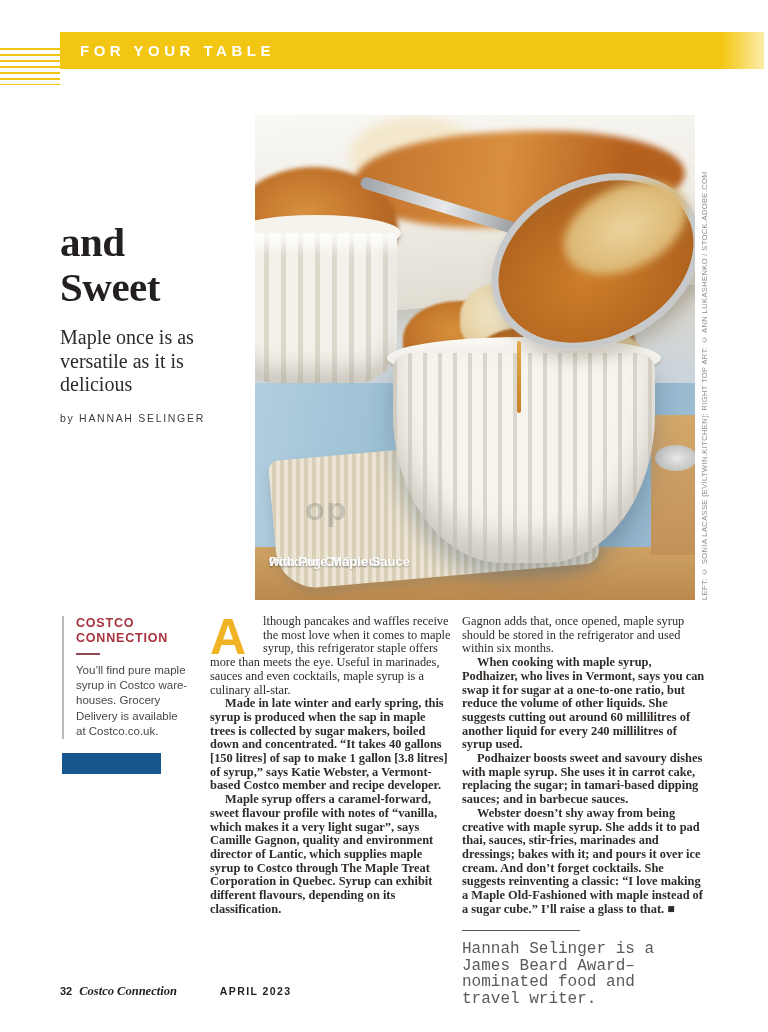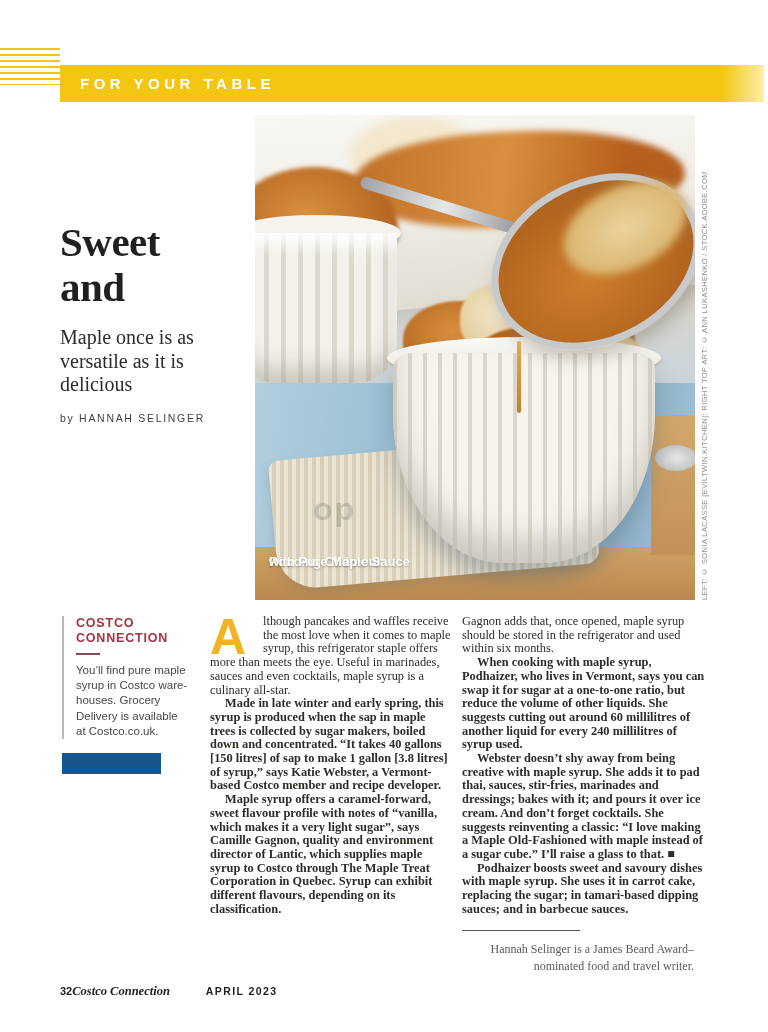--- a/index.html
+++ b/index.html
@@ -3,21 +3,21 @@
 <meta charset="utf-8">
 <style>
   html,body{margin:0;padding:0;background:#ffffff;}
   #page{position:relative;width:768px;height:1032px;background:#ffffff;overflow:hidden;
         font-family:"Liberation Serif",serif;color:#2f2b28;}
   [data-name]{box-sizing:border-box;}
 
   
   .banner-stripes{position:absolute;left:0;top:48px;width:60px;height:37px;
     background:repeating-linear-gradient(180deg,var(--banner) 0 2px,#ffffff 2px 6px);}
-  .banner-bar{position:absolute;left:60px;top:65px;width:704px;height:37px;
+  .banner-bar{position:absolute;left:60px;top:32px;width:704px;height:37px;
     background:linear-gradient(90deg,var(--banner) 0%,var(--banner) 94%,#fbeea9 100%);
     display:flex;align-items:center;}
   .banner-bar span{font-family:"Liberation Sans",sans-serif;font-weight:700;
     font-size:15px;letter-spacing:4.5px;color:#ffffff;padding-left:20px;}
 
   
   .title-block{position:absolute;left:60px;top:220px;width:168px;}
   .title-line{font-weight:700;font-size:41px;line-height:45px;letter-spacing:-0.5px;color:#231f20;}
   .subtitle{margin-top:16px;font-size:20px;line-height:23.5px;color:#2b2b2b;}
   .byline{margin-top:15px;font-family:"Liberation Sans",sans-serif;font-size:10.5px;
@@ -72,21 +72,21 @@
     box-shadow:0 10px 16px rgba(120,110,90,.35);}
   .ph-spoon-crumb{left:305px;top:72px;width:130px;height:82px;transform:rotate(-26deg);border-radius:50%;
     background:radial-gradient(#ecd49e,#d3a85c);filter:blur(4px);}
   .ph-drip{left:262px;top:226px;width:4px;height:72px;border-radius:2px;
     background:linear-gradient(180deg,#e3a94d,#c77f26);}
   .ph-caption{left:14px;top:438px;width:260px;font-family:"Liberation Sans",sans-serif;
     font-weight:700;font-size:13px;line-height:17px;color:#ffffff;
     text-shadow:0 1px 2px rgba(0,0,0,.3);}
   .wm{font-family:"Liberation Sans",sans-serif;font-weight:700;font-size:32px;
     color:rgba(105,105,105,.28);letter-spacing:2px;}
-  .wm-op{left:58px;top:376px;} .wm-esin{left:205px;top:372px;}
+  .wm-op{left:50px;top:376px;} .wm-esin{left:205px;top:372px;}
 
   
   .photo-credit{position:absolute;left:700px;top:115px;height:485px;width:12px;
     writing-mode:vertical-rl;transform:rotate(180deg);
     font-family:"Liberation Sans",sans-serif;font-size:7.5px;letter-spacing:.4px;
     color:#8f8f8f;white-space:nowrap;}
 
   
   .sidebox{position:absolute;left:62px;top:616px;width:126px;border-left:2px solid #b9b9b9;
     padding-left:12px;font-family:"Liberation Sans",sans-serif;}
@@ -99,43 +99,43 @@
   .col{position:absolute;top:615px;}
   .col-1{left:210px;width:243px;}
   .col-2{left:462px;width:247px;}
   .col p{margin:0;font-size:12.4px;line-height:13.7px;color:#2f2b28;}
   .col p.indent{text-indent:15px;font-weight:bold;}
   .dc-wrap{float:left;width:46px;margin:3px 7px 0 0;}
   .dc-letter{font-family:"Liberation Sans",sans-serif;font-weight:800;font-size:50px;
     line-height:38px;color:var(--gold);display:block;}
   .dc-bar{width:46px;height:8px;background:var(--blue);margin-top:4px;}
   .bio-rule{width:118px;height:1px;background:#555;margin:14px 0 10px;}
-  .bio{font-family:Liberation Serif, serif;font-size:12px;line-height:16.4px;
-    color:#5a5a5a;width:232px;text-align:right;}
-
-  
-  .footer{position:absolute;left:60px;top:984px;display:flex;align-items:baseline;}
+  .bio{font-family:Liberation Mono, monospace;font-size:16px;line-height:16.4px;
+    color:#5a5a5a;width:232px;}
+
+  
+  .footer{position:absolute;left:60px;top:984px;display:flex;align-items:baseline;gap:7px;}
   .footer .pg{font-family:"Liberation Sans",sans-serif;font-weight:700;font-size:11px;color:#1e1e1e;}
   .footer .mag{font-style:italic;font-weight:700;font-size:12.5px;color:#1e1e1e;}
   .footer .issue{font-family:"Liberation Sans",sans-serif;font-weight:700;font-size:10.5px;
     letter-spacing:1.4px;color:#1e1e1e;margin-left:36px;}
 </style>
 </head>
 <body>
 
 <div id="page" data-name="magazine-page">
 
   <div class="banner-stripes" data-name="banner-stripes-decoration"></div>
   <div class="banner-bar" data-name="section-banner">
     <span data-name="section-banner-label">FOR YOUR TABLE</span>
   </div>
 
   <div class="title-block" data-name="title-block">
+    <div class="title-line" data-name="article-title-line2">and</div>
     <div class="title-line" data-name="article-title-line1">Sweet</div>
-    <div class="title-line" data-name="article-title-line2">and</div>
     <div class="subtitle" data-name="article-subtitle">Maple once is as versatile as it is delicious</div>
     <div class="byline" data-name="article-byline">by HANNAH SELINGER</div>
   </div>
 
   <div class="photo" data-name="food-photo">
     <div class="ph-dish" data-name="baking-dish"></div>
     <div class="ph-dish-cake" data-name="baking-dish-cake"></div>
     <div class="ph-dish-pool" data-name="baking-dish-sauce"></div>
     <div class="ph-lram-mound" data-name="left-ramekin-pudding"></div>
     <div class="ph-lram-rim" data-name="left-ramekin-rim"></div>
@@ -180,22 +180,22 @@
         <span class="dc-bar" data-name="dropcap-underline-bar"></span>
       </span><span data-name="paragraph-text">lthough pancakes and waffles receive the most love when it comes to maple syrup, this refrigerator staple offers more than meets the eye. Useful in marinades, sauces and even cocktails, maple syrup is a culinary all-star.</span>
     </p>
     <p class="indent" data-name="paragraph">Made in late winter and early spring, this syrup is produced when the sap in maple trees is collected by sugar makers, boiled down and concentrated. “It takes 40 gallons [150 litres] of sap to make 1 gallon [3.8 litres] of syrup,” says Katie Webster, a Vermont-based Costco member and recipe developer.</p>
     <p class="indent" data-name="paragraph">Maple syrup offers a caramel-forward, sweet flavour profile with notes of “vanilla, which makes it a very light sugar”, says Camille Gagnon, quality and environment director of Lantic, which supplies maple syrup to Costco through The Maple Treat Corporation in Quebec. Syrup can exhibit different flavours, depending on its classification.</p>
   </div>
 
   <div class="col col-2" data-name="body-column-2">
     <p data-name="paragraph">Gagnon adds that, once opened, maple syrup should be stored in the refrigerator and used within six months.</p>
     <p class="indent" data-name="paragraph">When cooking with maple syrup, Podhaizer, who lives in Vermont, says you can swap it for sugar at a one-to-one ratio, but reduce the volume of other liquids. She suggests cutting out around 60 millilitres of another liquid for every 240 millilitres of syrup used.</p>
+    <p class="indent" data-name="paragraph">Podhaizer boosts sweet and savoury dishes with maple syrup. She uses it in carrot cake, replacing the sugar; in tamari-based dipping sauces; and in barbecue sauces.</p>
     <p class="indent" data-name="paragraph">Webster doesn’t shy away from being creative with maple syrup. She adds it to pad thai, sauces, stir-fries, marinades and dressings; bakes with it; and pours it over ice cream. And don’t forget cocktails. She suggests reinventing a classic: “I love making a Maple Old-Fashioned with maple instead of a sugar cube.” I’ll raise a glass to that. ■</p>
-    <p class="indent" data-name="paragraph">Podhaizer boosts sweet and savoury dishes with maple syrup. She uses it in carrot cake, replacing the sugar; in tamari-based dipping sauces; and in barbecue sauces.</p>
     <div class="bio-rule" data-name="bio-divider"></div>
     <div class="bio" data-name="author-bio">Hannah Selinger is a James Beard Award–nominated food and travel writer.</div>
   </div>
 
   <div class="footer" data-name="page-footer">
     <span class="pg" data-name="page-number">32</span>
     <span class="mag" data-name="magazine-name">Costco Connection</span>
     <span class="issue" data-name="issue-date">APRIL 2023</span>
   </div>
 

